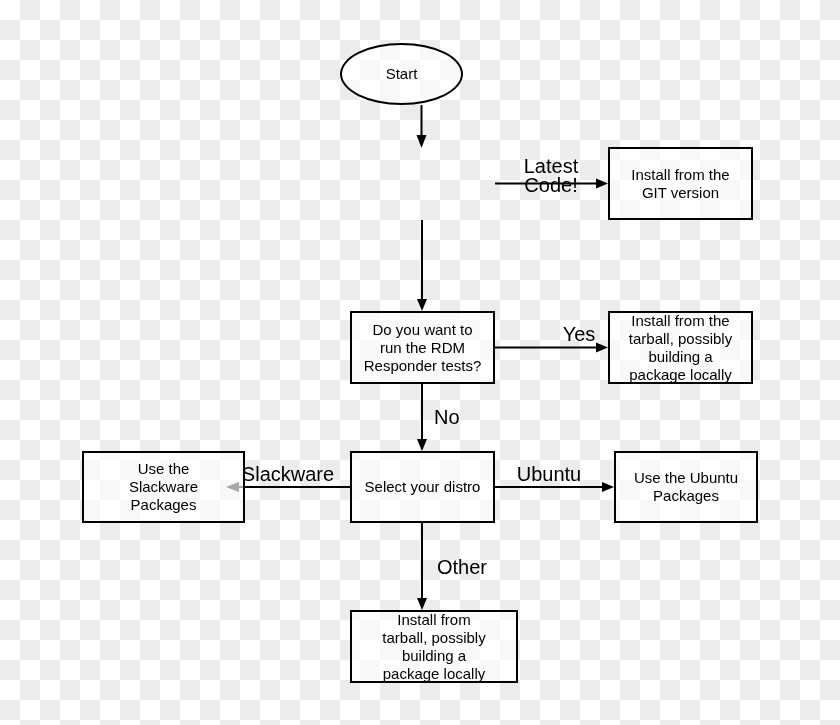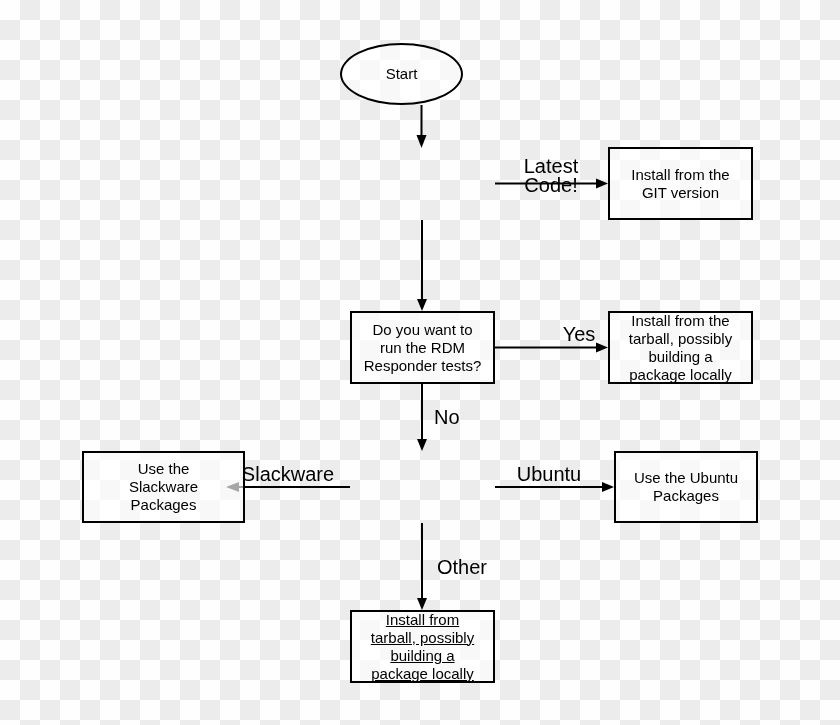--- a/index.html
+++ b/index.html
@@ -89,25 +89,26 @@
 
   <div class="node" style="left:608px; top:311px; width:145px; height:73px;">Install from the
 tarball, possibly
 building a
 package locally</div>
 
   <div class="node" style="left:82px; top:451px; width:163px; height:72px;">Use the
 Slackware
 Packages</div>
 
+  <div class="node" style="left:350px; top:451px; width:145px; height:72px;">Select your distro</div>
 
   <div class="node" style="left:614px; top:451px; width:144px; height:72px;">Use the Ubuntu
 Packages</div>
 
-  <div class="node" style="left:350px; top:610px; width:145px; height:73px;text-decoration:underline;">Install from
+  <div class="node" style="left:350px; top:610px; width:168px; height:73px;">Install from
 tarball, possibly
 building a
 package locally</div>
 
   <div class="edge-label center" style="left:501px; top:157px; width:100px;">Latest Code!</div>
 
 
   <div class="edge-label center" style="left:501px; top:325px; width:100px;margin-left:28px;">Yes</div>
 
   <div class="edge-label" style="left:434px; top:408px;">No</div>

